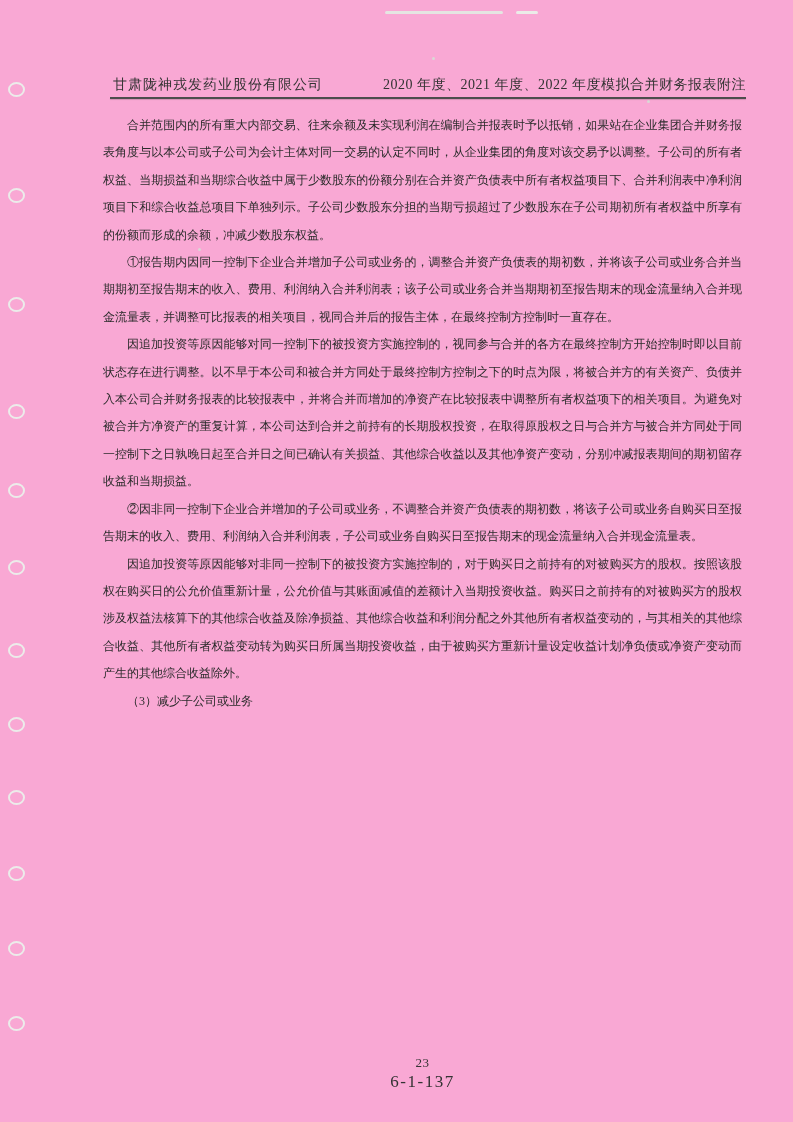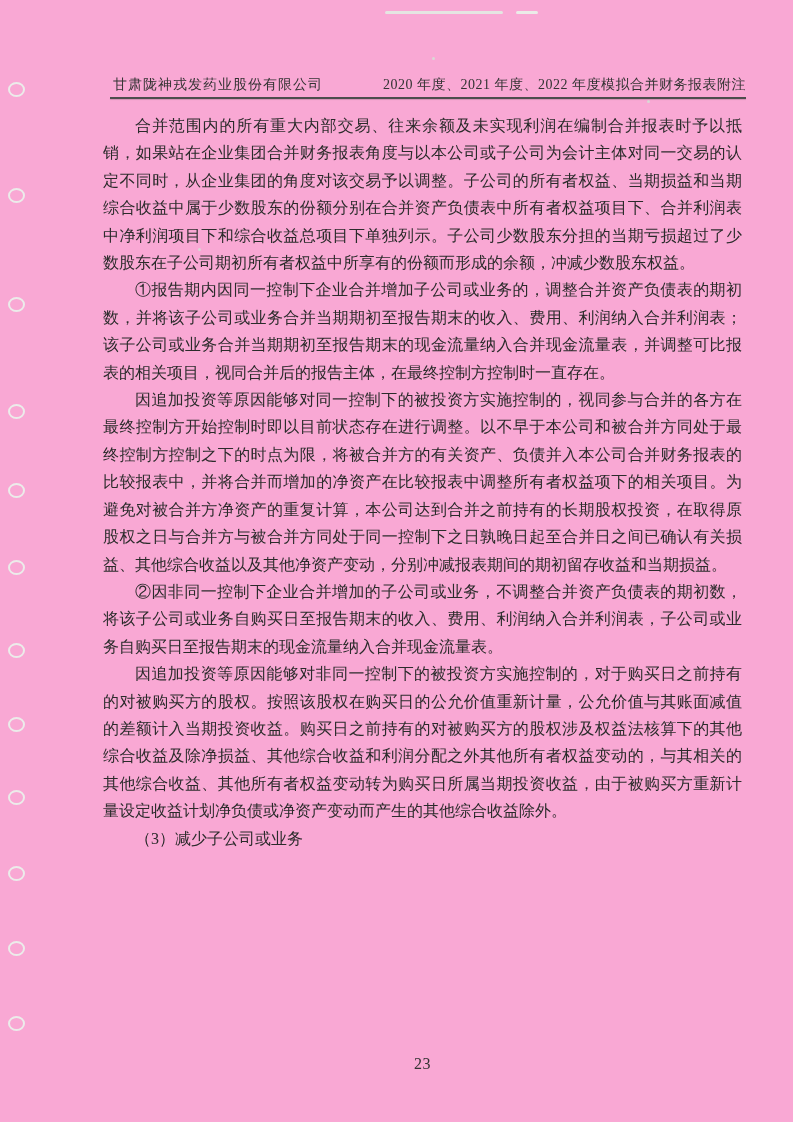--- a/index.html
+++ b/index.html
@@ -28,34 +28,34 @@
     font-size:14px;color:#333;letter-spacing:0.5px;white-space:nowrap;
   }
   .header-rule{
     position:absolute;left:0;top:21px;width:636px;height:2px;
     background:#4d4d4d;
     box-shadow:0 1px 1px rgba(0,0,0,0.15);
   }
   
   .doc-body{
     position:absolute;left:103px;top:112px;width:639px;
-    font-size:16px;line-height:27.4px;
+    font-size:12px;line-height:27.4px;
     text-align:justify;
     color:#2b2b2b;
   }
   .doc-body p{
     margin:0;padding:0;
     text-indent:2em;
   }
   
   .footer{
     position:absolute;left:103px;top:1055px;width:639px;text-align:center;
   }
   .page-number{
-    font-size:16px;color:#333;letter-spacing:0.5px;
+    font-size:13px;color:#333;letter-spacing:0.5px;
   }
   .doc-number{
     font-size:17px;color:#333;letter-spacing:1.5px;margin-top:1px;
   }
   
   .binder-ring{
     position:absolute;left:8px;width:13px;height:11px;
     border:2.5px solid #ececea;border-radius:50%;
     background:transparent;
   }
@@ -107,15 +107,16 @@
       <p>合并范围内的所有重大内部交易、往来余额及未实现利润在编制合并报表时予以抵销，如果站在企业集团合并财务报表角度与以本公司或子公司为会计主体对同一交易的认定不同时，从企业集团的角度对该交易予以调整。子公司的所有者权益、当期损益和当期综合收益中属于少数股东的份额分别在合并资产负债表中所有者权益项目下、合并利润表中净利润项目下和综合收益总项目下单独列示。子公司少数股东分担的当期亏损超过了少数股东在子公司期初所有者权益中所享有的份额而形成的余额，冲减少数股东权益。</p>
       <p>①报告期内因同一控制下企业合并增加子公司或业务的，调整合并资产负债表的期初数，并将该子公司或业务合并当期期初至报告期末的收入、费用、利润纳入合并利润表；该子公司或业务合并当期期初至报告期末的现金流量纳入合并现金流量表，并调整可比报表的相关项目，视同合并后的报告主体，在最终控制方控制时一直存在。</p>
       <p>因追加投资等原因能够对同一控制下的被投资方实施控制的，视同参与合并的各方在最终控制方开始控制时即以目前状态存在进行调整。以不早于本公司和被合并方同处于最终控制方控制之下的时点为限，将被合并方的有关资产、负债并入本公司合并财务报表的比较报表中，并将合并而增加的净资产在比较报表中调整所有者权益项下的相关项目。为避免对被合并方净资产的重复计算，本公司达到合并之前持有的长期股权投资，在取得原股权之日与合并方与被合并方同处于同一控制下之日孰晚日起至合并日之间已确认有关损益、其他综合收益以及其他净资产变动，分别冲减报表期间的期初留存收益和当期损益。</p>
       <p>②因非同一控制下企业合并增加的子公司或业务，不调整合并资产负债表的期初数，将该子公司或业务自购买日至报告期末的收入、费用、利润纳入合并利润表，子公司或业务自购买日至报告期末的现金流量纳入合并现金流量表。</p>
       <p>因追加投资等原因能够对非同一控制下的被投资方实施控制的，对于购买日之前持有的对被购买方的股权。按照该股权在购买日的公允价值重新计量，公允价值与其账面减值的差额计入当期投资收益。购买日之前持有的对被购买方的股权涉及权益法核算下的其他综合收益及除净损益、其他综合收益和利润分配之外其他所有者权益变动的，与其相关的其他综合收益、其他所有者权益变动转为购买日所属当期投资收益，由于被购买方重新计量设定收益计划净负债或净资产变动而产生的其他综合收益除外。</p>
       <p>（3）减少子公司或业务</p>
     </div>
 
   <div class="footer">
     <div class="page-number">23</div>
+    <div class="doc-number">6-1-137</div>
   </div>
 
 </div>
 
 </body></html>

